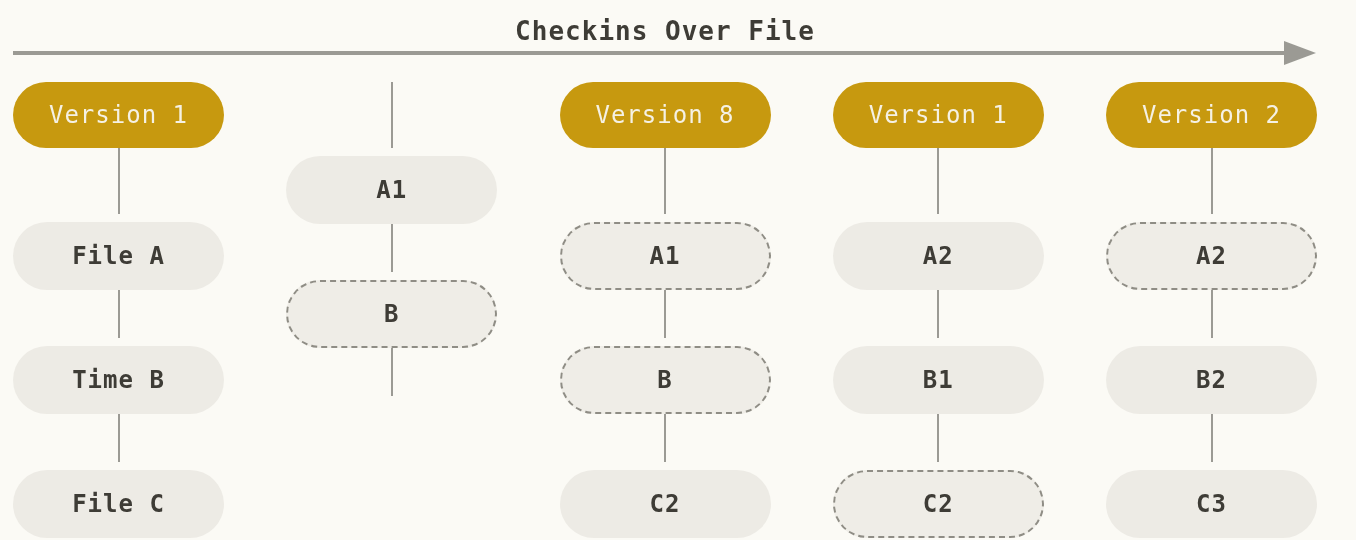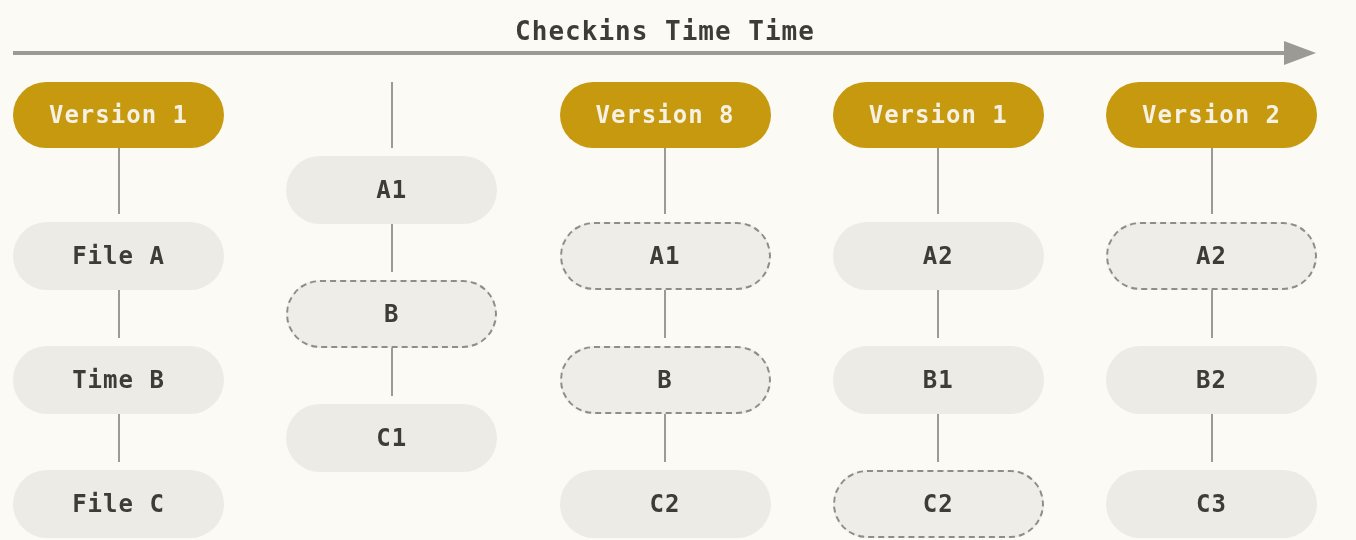--- a/index.html
+++ b/index.html
@@ -62,21 +62,21 @@
     height: 66px;
     border-radius: 33px;
     background: var(--accent, #c7990f);
     display: flex;
     align-items: center;
     justify-content: center;
   }
   .version-label {
     color: var(--accent-text, #f5f1e4);
     font-size: 24px;
-    font-weight: bold;
+    font-weight: normal;
     letter-spacing: 1px;
   }
   .connector {
     width: 2px;
     background: var(--line, #9b9a94);
   }
   .connector.first { height: 66px; }
   .connector.between { height: 48px; }
   .node {
     box-sizing: border-box;
@@ -97,21 +97,21 @@
     color: var(--text-dark, #3e3c36);
     font-size: 24px;
     font-weight: bold;
     letter-spacing: 1px;
   }
 </style>
 </head>
 <body>
 
 <div class="figure">
-  <div class="timeline-title">Checkins Time Time</div>
+  <div class="timeline-title">Checkins Over File</div>
   <div class="timeline-arrow">
     <div class="arrow-head"></div>
   </div>
   <div class="columns" id="columns">
       <div class="column">
     <div class="version-pill">
       <span class="version-label">Version 1</span>
     </div>
   <div class="connector first"></div>
         <div class="node">
@@ -129,23 +129,20 @@
       <div class="column">
   <div class="connector first"></div>
         <div class="node">
     <span class="node-label">A1</span>
   </div>
         <div class="connector between"></div>
         <div class="node dashed">
     <span class="node-label">B</span>
   </div>
         <div class="connector between"></div>
-        <div class="node">
-    <span class="node-label">C1</span>
-  </div>
       </div>
       <div class="column">
     <div class="version-pill">
       <span class="version-label">Version 8</span>
     </div>
   <div class="connector first"></div>
         <div class="node dashed">
     <span class="node-label">A1</span>
   </div>
         <div class="connector between"></div>

